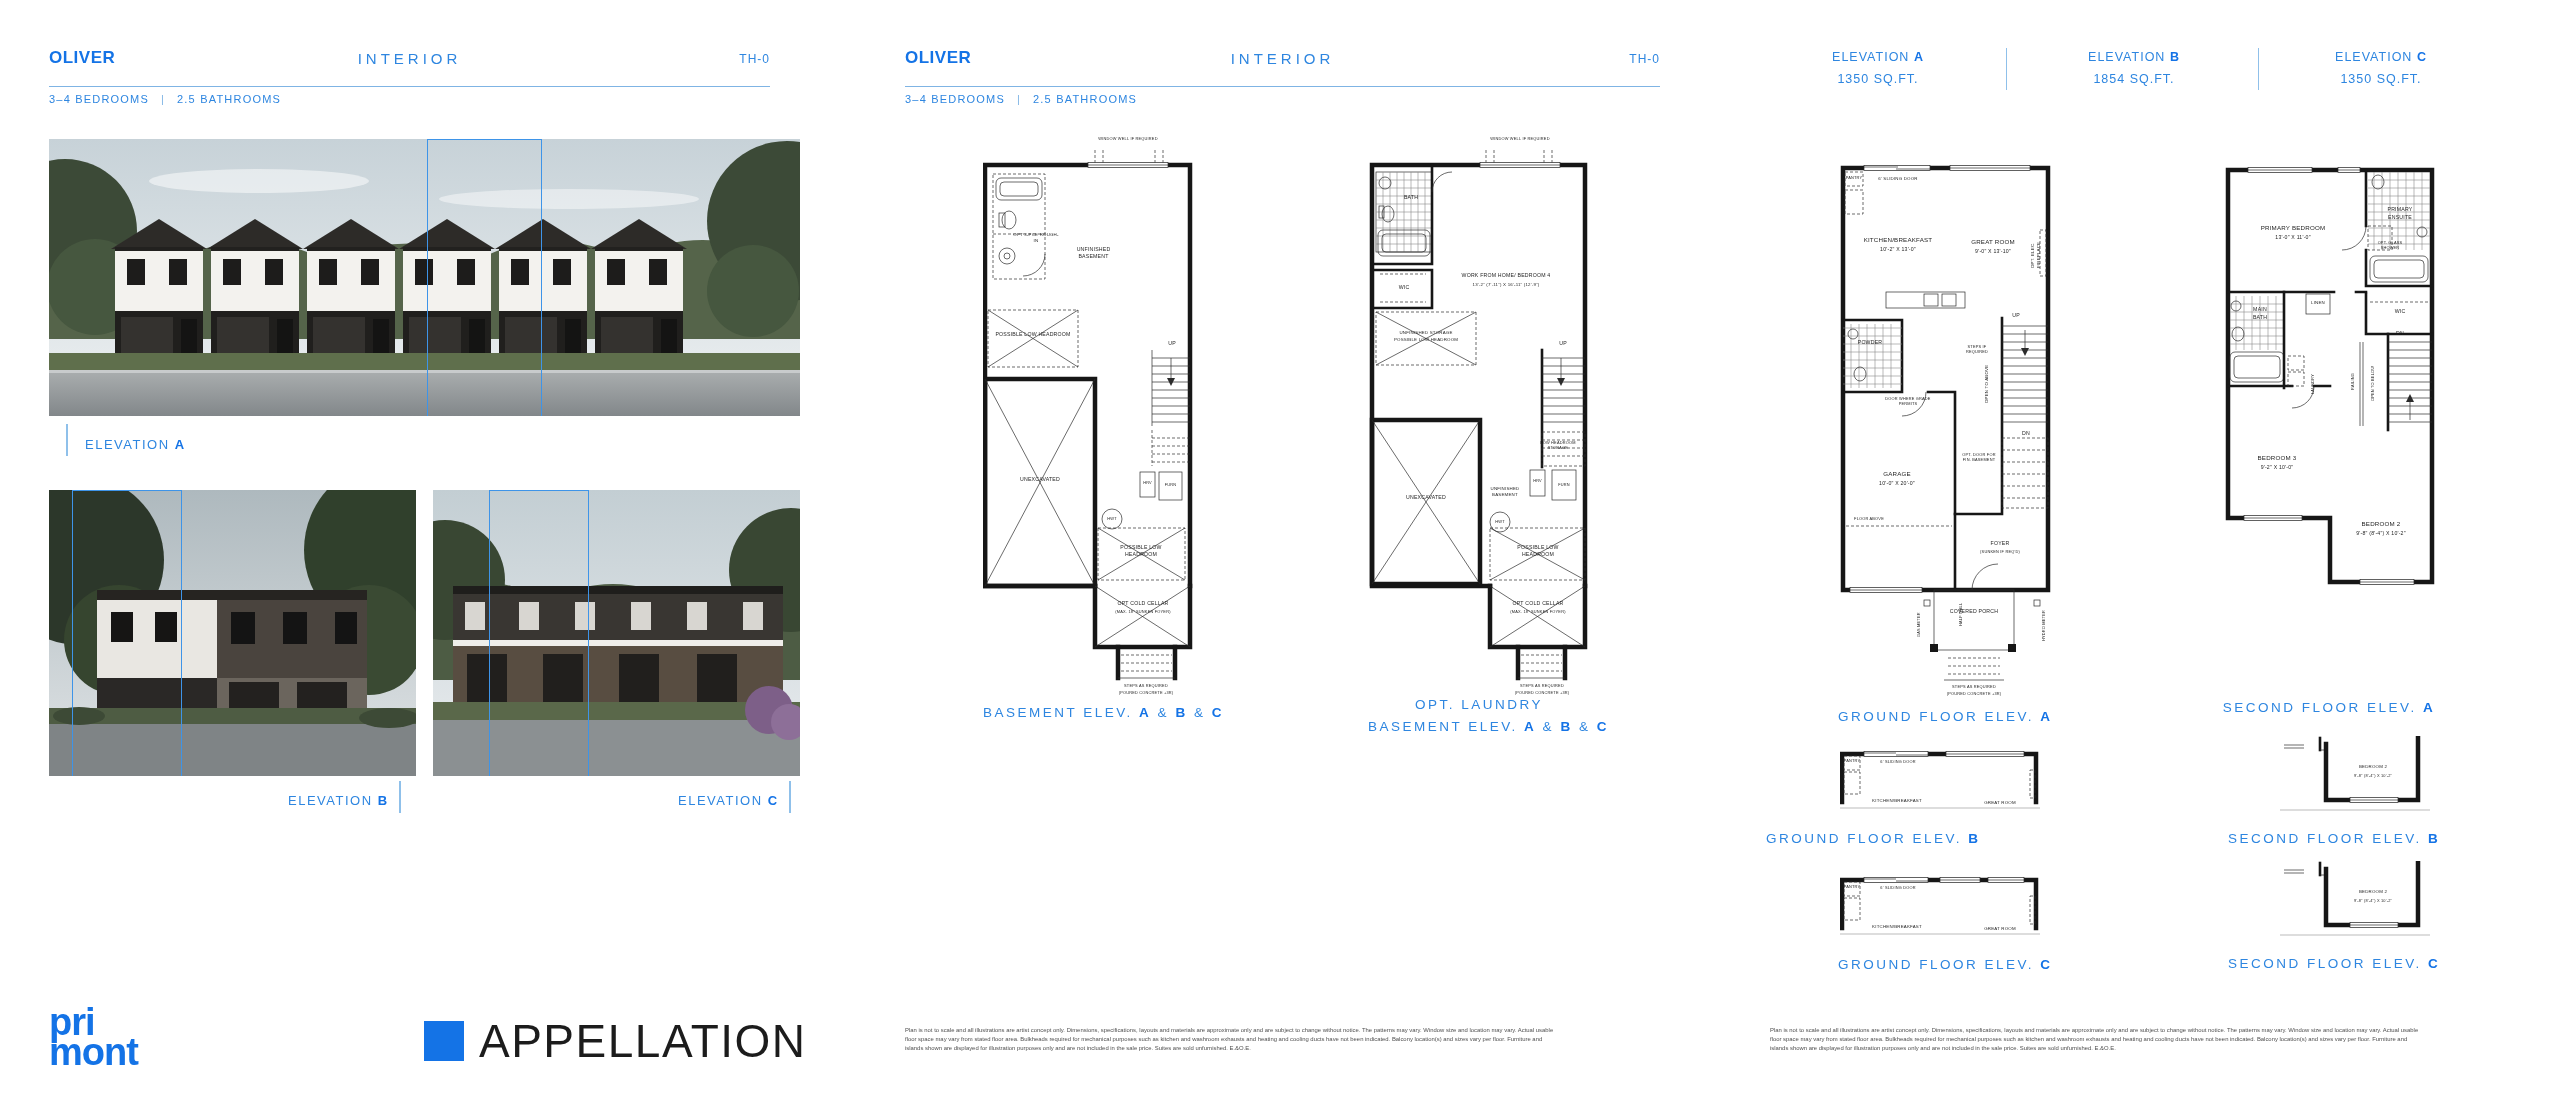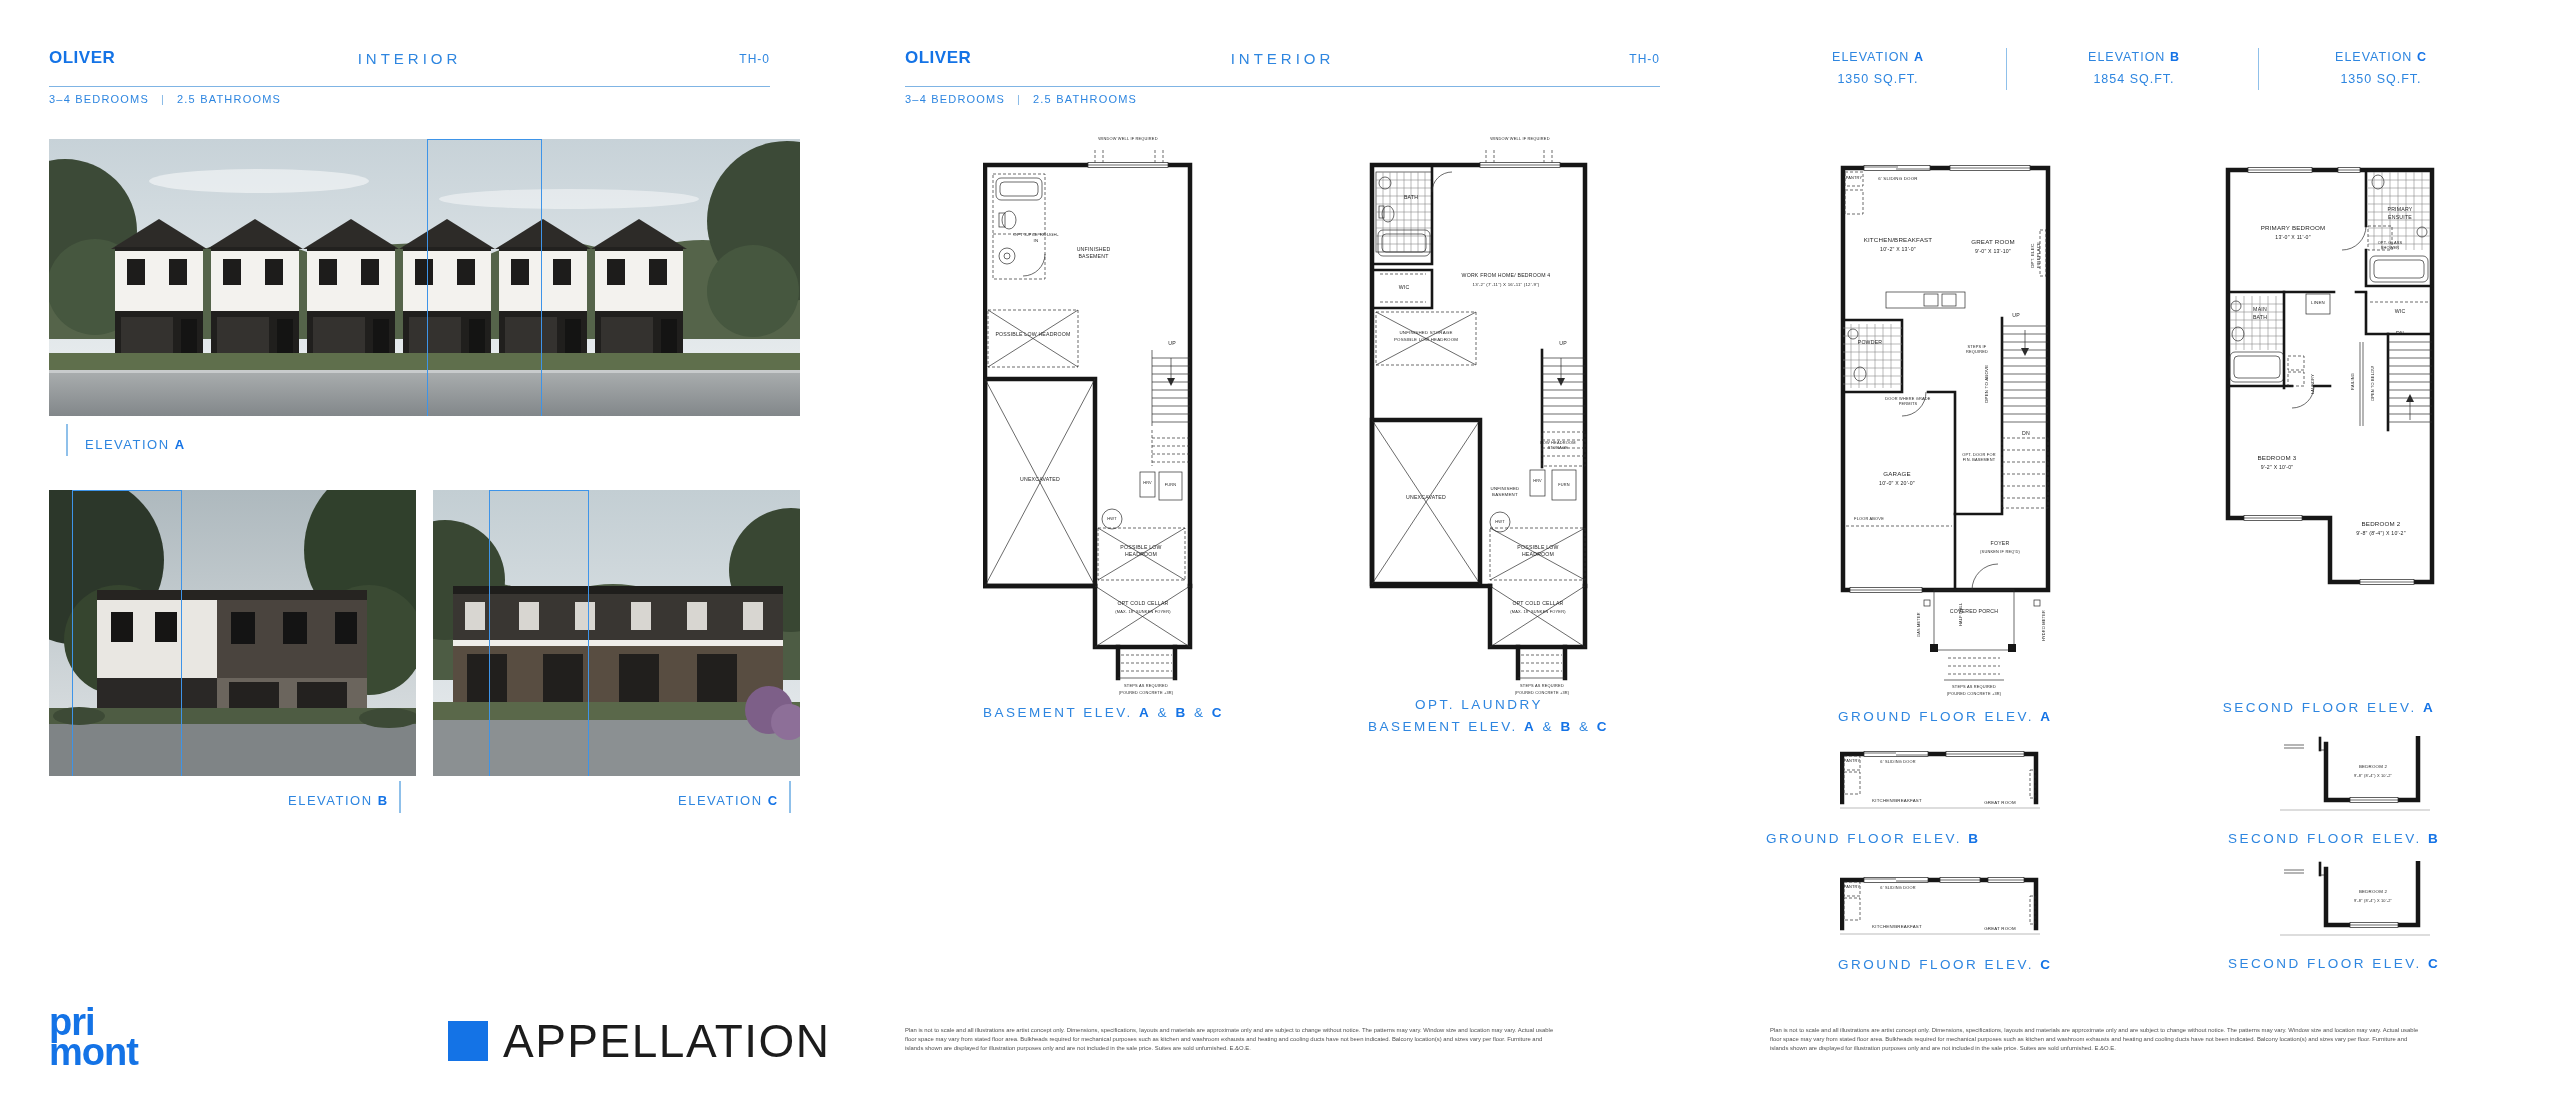--- a/index.html
+++ b/index.html
@@ -189,21 +189,21 @@
   </div>
   <div class="elev-label" style="left:678px;top:793px;">
     <span>ELEVATION</span> <b>C</b>
   </div>
   <div class="tick" style="left:789px;top:781px;height:32px;"></div>
 
   <div class="logo" style="left:49px;top:1008px;">
     <div>pri</div>
     <div>mont</div>
   </div>
-  <div class="appell" style="left:448px;top:1014px;">
+  <div class="appell" style="left:424px;top:1014px;">
     <div class="sq"></div>
     <div class="txt">APPELLATION</div>
   </div>
 
   <div class="hdr-title" style="left:905px;top:48px;">OLIVER</div>
   <div class="hdr-sub" style="left:905px;top:50px;width:755px;">INTERIOR</div>
   <div class="hdr-code" style="left:905px;top:52px;width:755px;">TH-0</div>
   <div class="hdr-rule" style="left:905px;top:86px;width:755px;"></div>
   <div class="specs" style="left:905px;top:93px;">
     <span>3–4 BEDROOMS</span><span class="sep">|</span><span>2.5 BATHROOMS</span>

